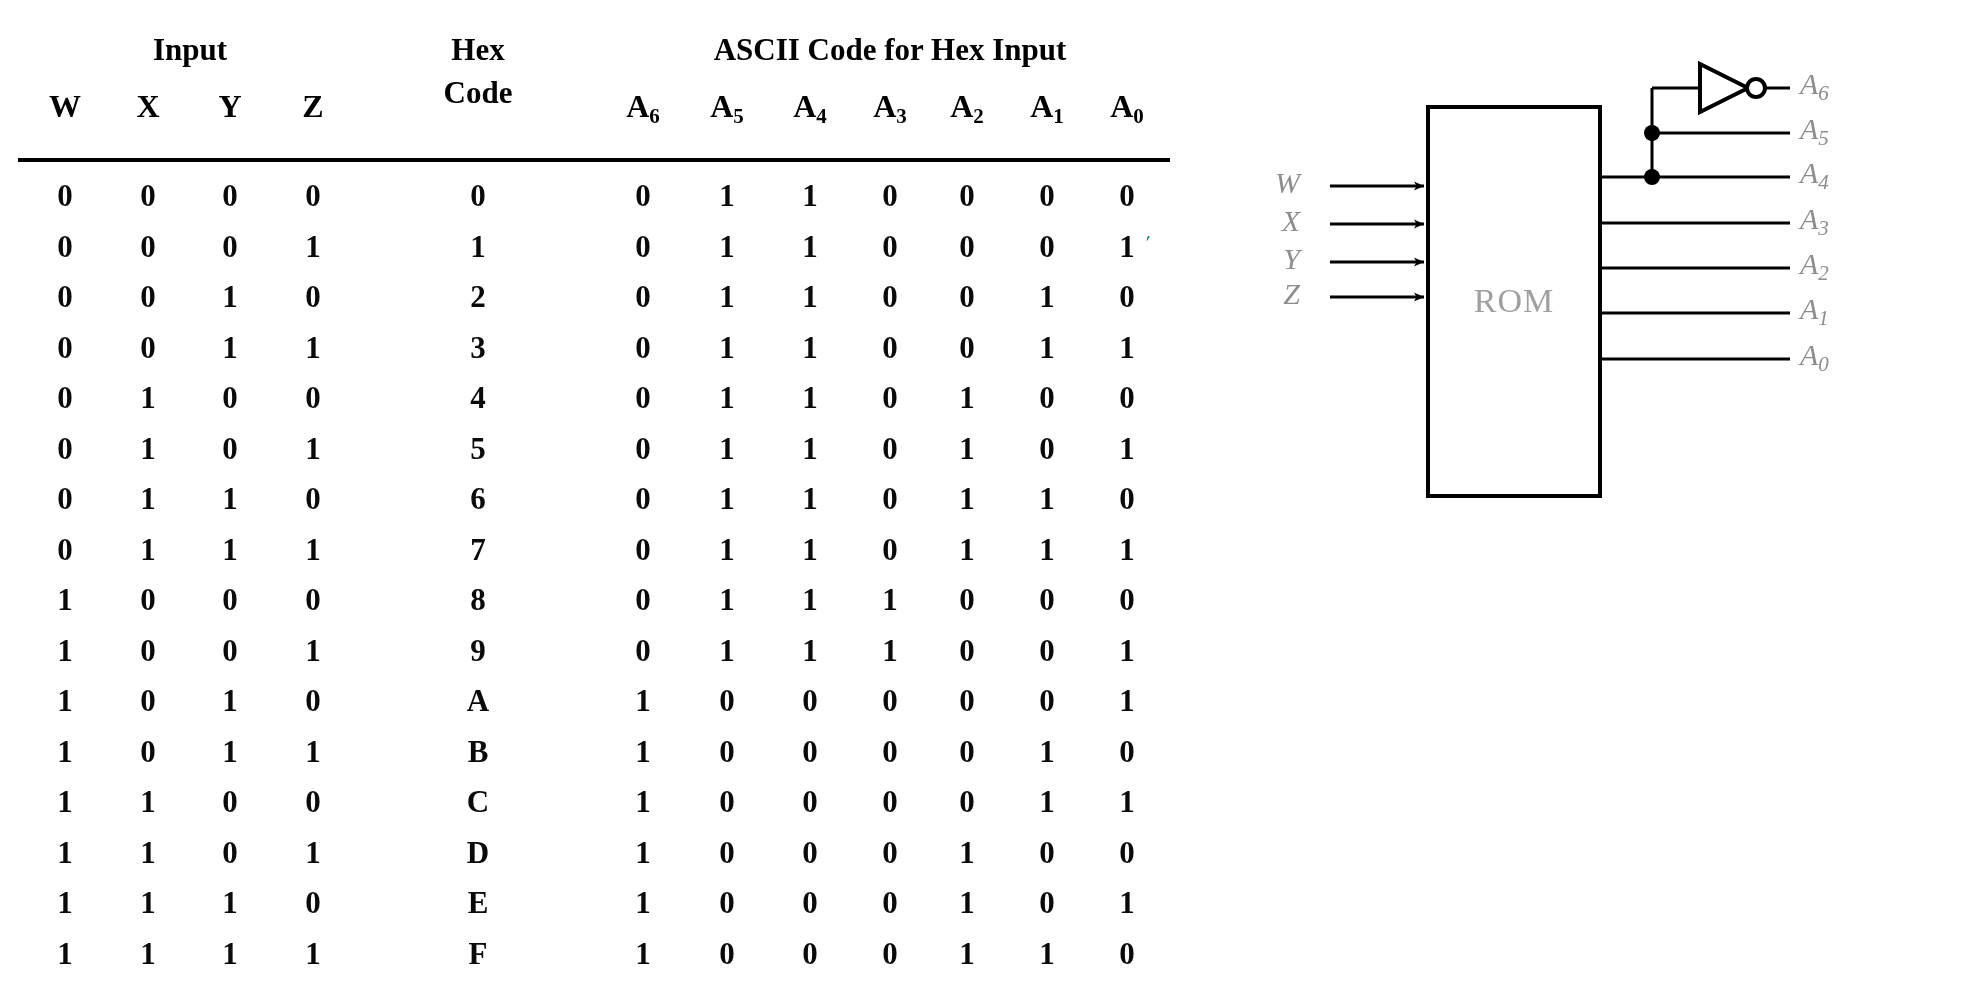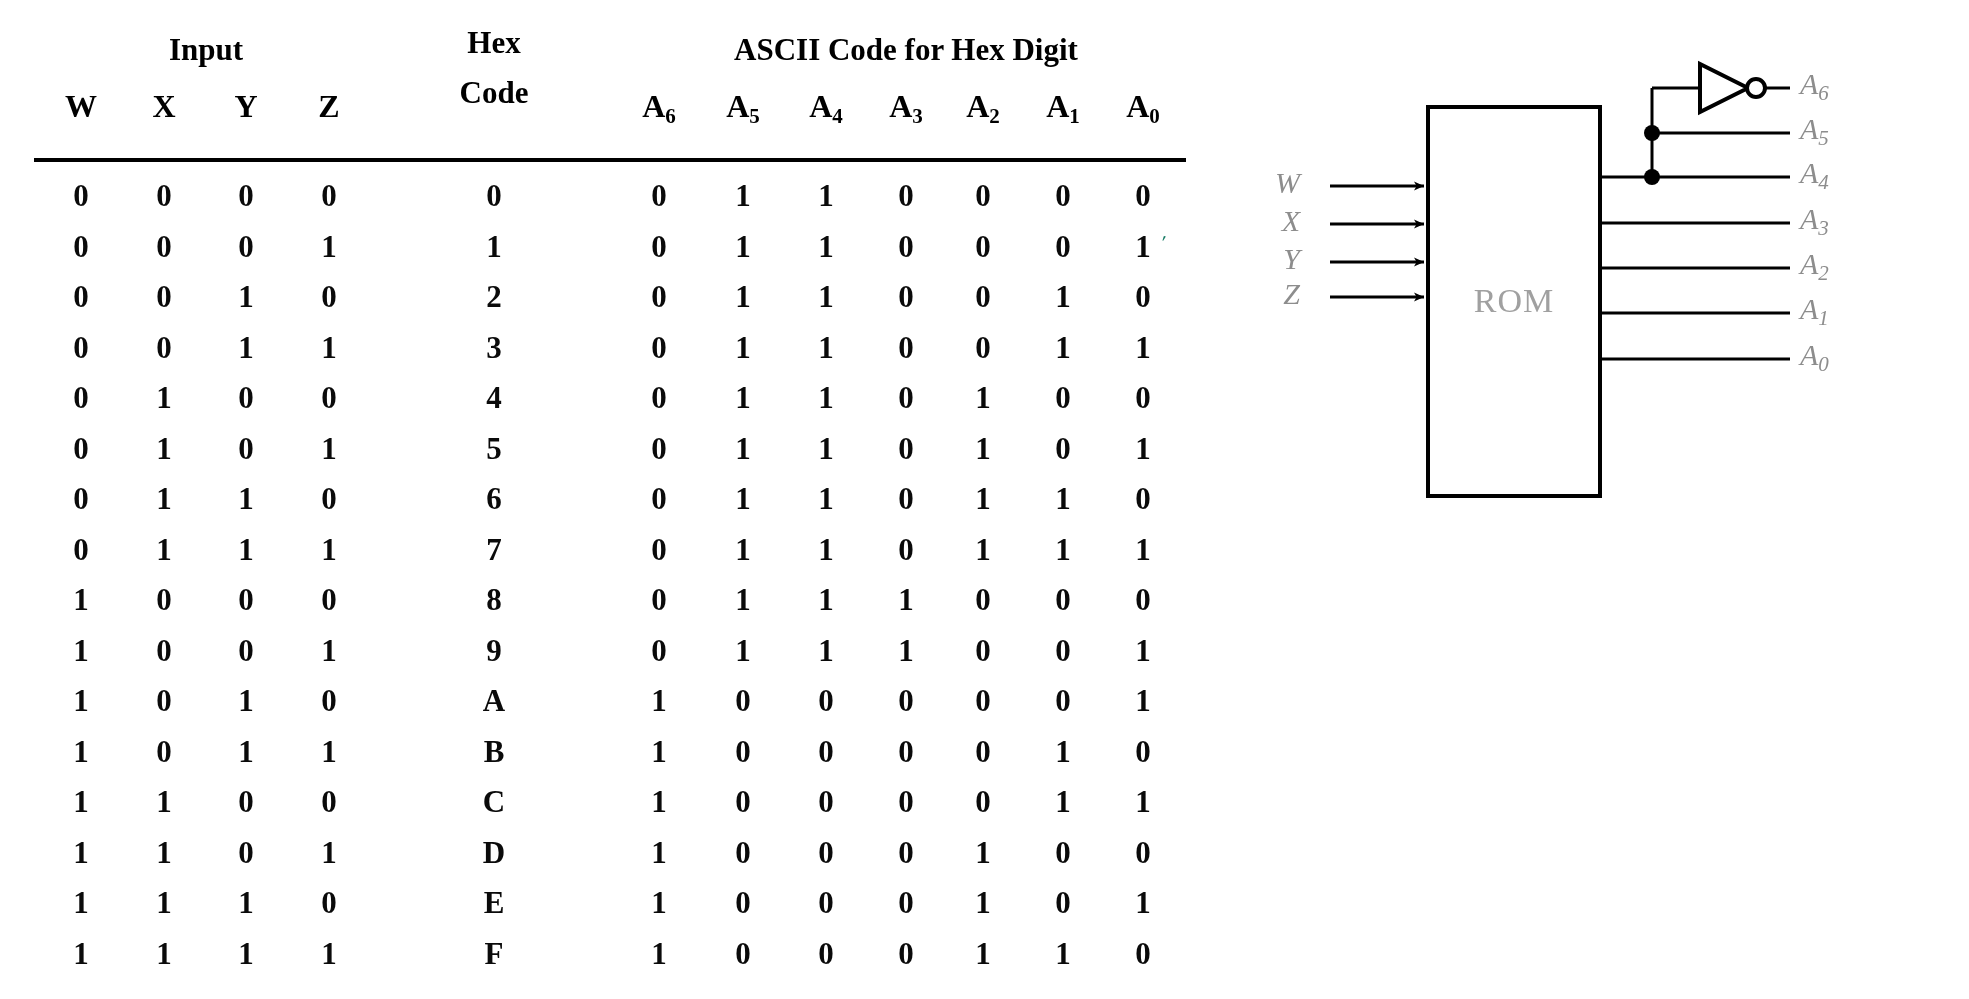--- a/index.html
+++ b/index.html
@@ -6,21 +6,21 @@
   body{
     width:1969px;height:999px;
     background:#ffffff;
     font-family:"Liberation Serif", serif;
     position:relative;
     overflow:hidden;
   }
   .root{position:absolute;inset:0;}
 
   
-  #truth-table{position:absolute;left:0;top:0;width:1200px;height:999px;margin-left:16px;}
+  #truth-table{position:absolute;left:0;top:0;width:1200px;height:999px;}
 
   .grp-title{
     position:absolute;
     font-weight:bold;
     font-size:31px;
     color:#000;
     text-align:center;
     white-space:nowrap;
     transform:translateX(-50%);
   }
@@ -83,23 +83,23 @@
   }
 </style>
 </head>
 <body>
 
 <div class="root">
 
   <div id="truth-table">
     <div id="group-headers">
         <div class="grp-title" style="left: 190px; top: 32px;">Input</div>
-        <div class="grp-title" style="left: 478px; top: 25px;">Hex</div>
+        <div class="grp-title" style="left: 478px; top: 32px;">Hex</div>
         <div class="grp-title" style="left: 478px; top: 75px;">Code</div>
-        <div class="grp-title" style="left: 890px; top: 32px;">ASCII Code for Hex Digit</div>
+        <div class="grp-title" style="left: 890px; top: 32px;">ASCII Code for Hex Input</div>
       </div>
     <div id="col-headers">
         <div class="col-head" style="left: 65px; top: 88px;">W</div>
         <div class="col-head" style="left: 148px; top: 88px;">X</div>
         <div class="col-head" style="left: 230px; top: 88px;">Y</div>
         <div class="col-head" style="left: 313px; top: 88px;">Z</div>
         <div class="col-head" style="left: 643px; top: 88px;">A<sub>6</sub></div>
         <div class="col-head" style="left: 727px; top: 88px;">A<sub>5</sub></div>
         <div class="col-head" style="left: 810px; top: 88px;">A<sub>4</sub></div>
         <div class="col-head" style="left: 890px; top: 88px;">A<sub>3</sub></div>

